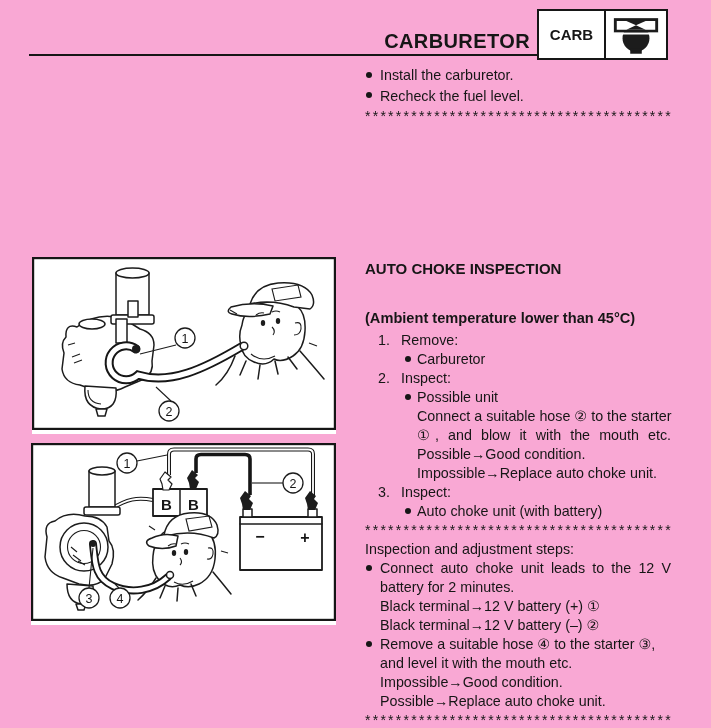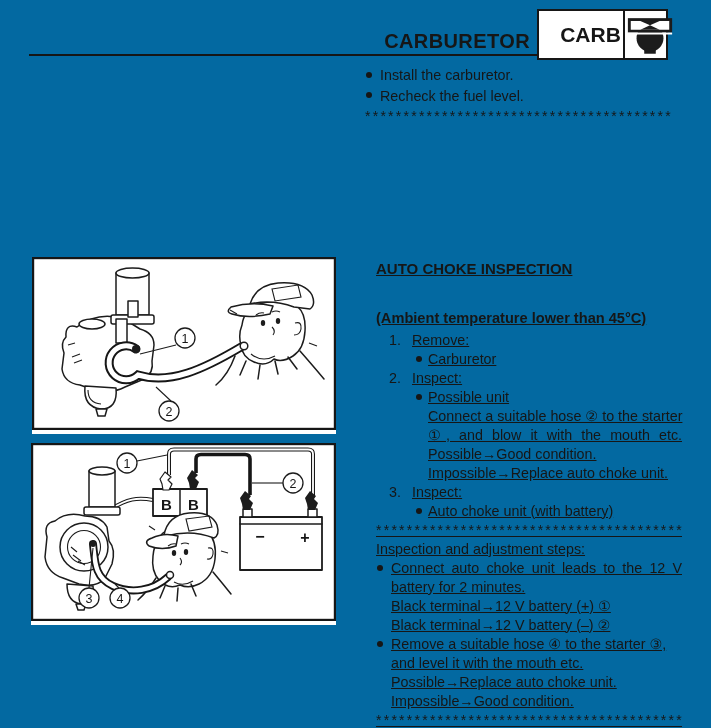--- a/index.html
+++ b/index.html
@@ -1,40 +1,40 @@
 <!DOCTYPE html>
 <html><head>
 <meta charset="utf-8">
 <style>
   html,body { margin:0; padding:0; background:#e8e8e8; }
   .page {
-    position:relative; width:711px; height:728px; background:#0369a1;
+    position:relative; width:711px; height:728px; background:#f9a8d4;
     font-family:"Liberation Sans", sans-serif; color:#161616; overflow:hidden;
     margin:0 auto;
   }
   
   .title {
     position:absolute; top:30px; right:181px;
     font-size:20px; font-weight:bold; letter-spacing:0.4px; white-space:nowrap;
   }
   .rule { position:absolute; left:29px; top:54px; width:508px; height:2.4px; background:#161616; }
   .tab {
     position:absolute; left:537px; top:9px; width:131px; height:51px;
     border:2.4px solid #161616; box-sizing:border-box; display:flex; background:#fff;
   }
   .tab-label {
     flex:0 0 67px; border-right:2.4px solid #161616; box-sizing:border-box;
     display:flex; align-items:center; justify-content:center;
-    font-size:21px; font-weight:bold; letter-spacing:0px;margin-left:19px;
+    font-size:15px; font-weight:bold; letter-spacing:0px;
   }
   .tab-icon { flex:1; display:flex; align-items:center; justify-content:center; }
 
   
   .intro  { position:absolute; left:365px; top:65px;  width:306px; font-size:14.3px; line-height:20.5px; }
-  .content{ position:absolute; left:376px; top:259px; width:306px; font-size:14.3px; line-height:19px;text-decoration:underline; }
+  .content{ position:absolute; left:365px; top:259px; width:306px; font-size:14.3px; line-height:19px; }
   .content > div, .intro > div { white-space:nowrap; }
   .h1 { font-weight:bold; font-size:15px;   margin-bottom:2.5px; }
   .h2 { font-weight:bold; font-size:14.6px; margin-bottom:2.5px;margin-top:31px; }
   .step { position:relative; padding-left:36px; }
   .num  { position:absolute; left:13px; }
   .b1 { position:relative; padding-left:15px; }
   .b2 { position:relative; padding-left:52px; }
   .det { padding-left:52px; }
   .cont{ padding-left:15px; }
   .dot { position:absolute; width:6px; height:6px; border-radius:50%; background:#161616; top:6.5px; }
@@ -244,19 +244,19 @@
 
     <div>Inspection and adjustment steps:</div>
 
     <div class="b1 j"><span class="dot d1"></span><span>Connect auto choke unit leads to the 12 V</span></div>
     <div class="cont">battery for 2 minutes.</div>
     <div class="cont">Black terminal→12 V battery (+) ①</div>
     <div class="cont">Black terminal→12 V battery (–) ②</div>
 
     <div class="b1"><span class="dot d1"></span><span>Remove a suitable hose ④ to the starter ③,</span></div>
     <div class="cont">and level it with the mouth etc.</div>
+    <div class="cont">Impossible→Good condition.</div>
     <div class="cont">Possible→Replace auto choke unit.</div>
-    <div class="cont">Impossible→Good condition.</div>
 
     <div class="stars">*****************************************</div>
   </div>
 
 </div>
 
 </body></html>

